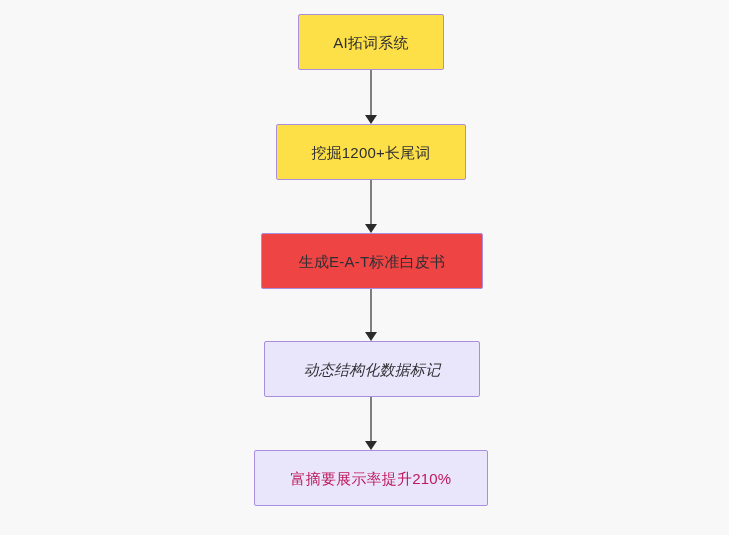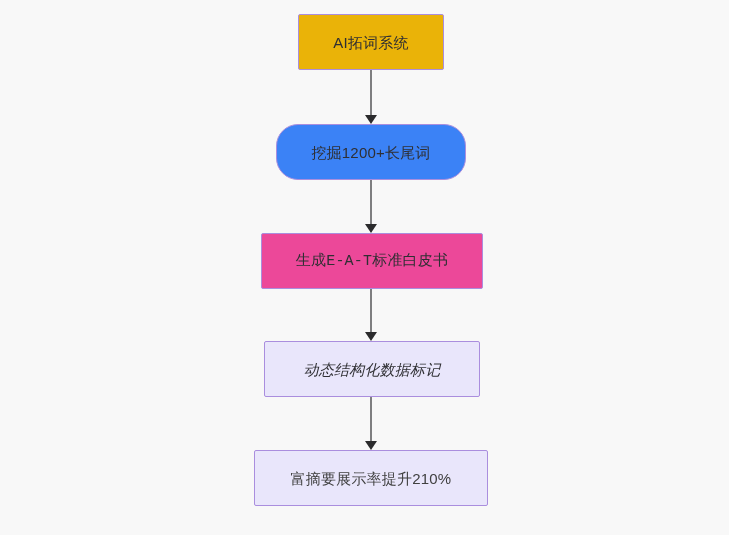--- a/index.html
+++ b/index.html
@@ -63,37 +63,37 @@
     border-right: 6px solid transparent;
     border-top: 9px solid #2b2b2d;
     margin-top: -1px;
   }
 </style>
 </head>
 <body style="background: rgb(248, 248, 248);">
 
 <div id="flowchart-canvas" style="background: rgb(248, 248, 248);">
 
-  <div class="node" id="node-1" style="left: 298px; top: 14px; width: 146px; height: 56px; background: #eab308; border-color: rgb(170, 142, 222); color: rgb(47, 47, 51);">
+  <div class="node" id="node-1" style="left: 298px; top: 14px; width: 146px; height: 56px; background: #fde047; border-color: rgb(170, 142, 222); color: rgb(47, 47, 51);">
     <span class="node-label">AI拓词系统</span>
   </div>
 
-  <div class="node" id="node-2" style="left: 276px; top: 124px; width: 190px; height: 56px; background: #3b82f6; border-color: rgb(170, 142, 222); color: rgb(47, 47, 51); border-radius: 22px;">
+  <div class="node" id="node-2" style="left: 276px; top: 124px; width: 190px; height: 56px; background: #fde047; border-color: rgb(170, 142, 222); color: rgb(47, 47, 51);">
     <span class="node-label">挖掘1200+长尾词</span>
   </div>
 
-  <div class="node" id="node-3" style="left: 261px; top: 233px; width: 222px; height: 56px; background: #ec4899; border-color: rgb(170, 142, 222); color: rgb(47, 47, 51); font-family: Liberation Mono, monospace;">
+  <div class="node" id="node-3" style="left: 261px; top: 233px; width: 222px; height: 56px; background: #ef4444; border-color: rgb(170, 142, 222); color: rgb(47, 47, 51);">
     <span class="node-label">生成E-A-T标准白皮书</span>
   </div>
 
   <div class="node" id="node-4" style="left: 264px; top: 341px; width: 216px; height: 56px; background: rgb(233, 230, 251); border-color: rgb(170, 142, 222); color: rgb(47, 47, 51); font-style: italic;">
     <span class="node-label">动态结构化数据标记</span>
   </div>
 
-  <div class="node" id="node-5" style="left: 254px; top: 450px; width: 234px; height: 56px; background: rgb(233, 230, 251); border-color: rgb(170, 142, 222); color: #404040;">
+  <div class="node" id="node-5" style="left: 254px; top: 450px; width: 234px; height: 56px; background: rgb(233, 230, 251); border-color: rgb(170, 142, 222); color: #be185d;">
     <span class="node-label">富摘要展示率提升210%</span>
   </div>
 
   <div class="connector" id="edge-1-2" style="left: 359px; top: 70px; height: 54px;">
     <div class="connector-line" style="background: rgb(126, 126, 128);"></div>
     <div class="connector-head" style="border-top-color: rgb(43, 43, 45);"></div>
   </div>
 
   <div class="connector" id="edge-2-3" style="left: 359px; top: 180px; height: 53px;">
     <div class="connector-line" style="background: rgb(126, 126, 128);"></div>

